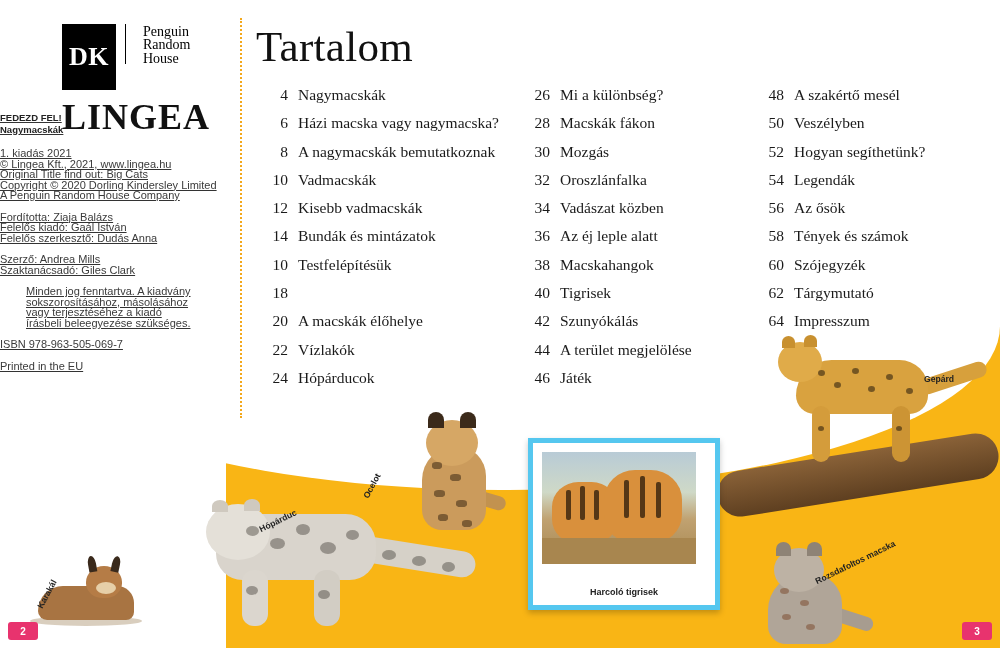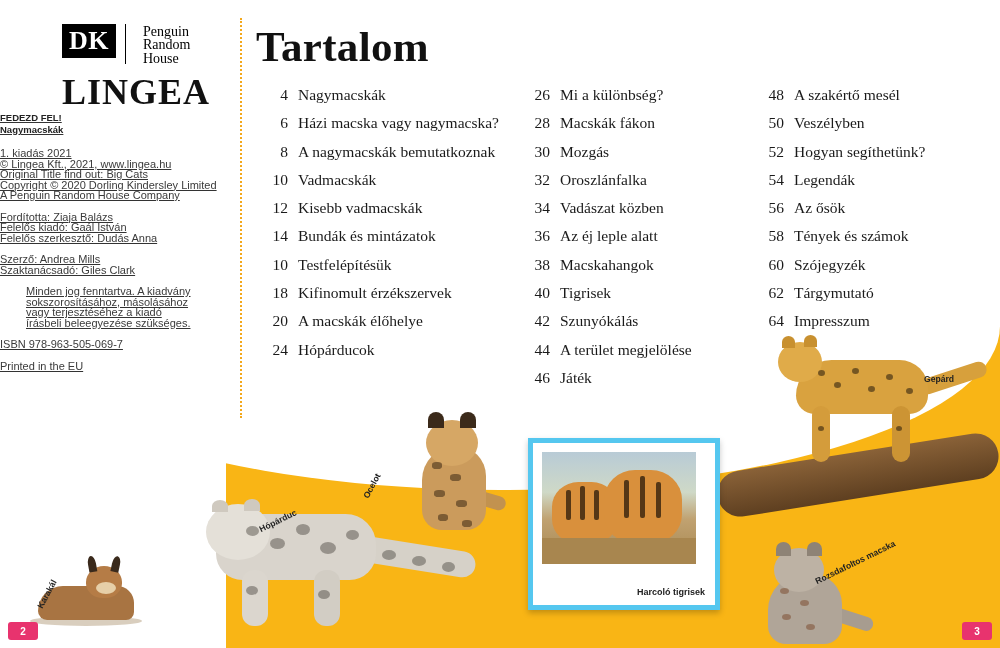--- a/index.html
+++ b/index.html
@@ -69,21 +69,21 @@
     align-items: flex-start;
   }
   .dk-logo {
     background: #000;
     color: #fff;
     font-family: "Liberation Serif", serif;
     font-weight: bold;
     font-size: 26px;
     line-height: 34px;
     letter-spacing: 0.5px;
-    padding: 0 7px;
+    padding: 16px 7px;
     height: 34px;
     display: inline-block;
   }
   .dk-divider {
     width: 1px;
     background: #000;
     height: 40px;
     margin: 0 9px;
   }
   .dk-prh {
@@ -137,21 +137,21 @@
     border-left: 2px dotted #f3a81b;
     z-index: 9;
   }
 
   
   .title {
     position: absolute;
     left: 256px;
     top: 22px;
     font-family: "Liberation Serif", serif;
-    font-weight: bold;
+    font-weight: normal;
     font-size: 43px;
     letter-spacing: 0.3px;
     color: #111;
     z-index: 9;
   }
 
   
   .toc {
     position: absolute;
     top: 86px;
@@ -319,21 +319,21 @@
     box-shadow: 0 3px 6px rgba(0,0,0,.22);
     z-index: 18;
   }
   .tiger-inner {
     position: absolute; left: 9px; top: 9px; width: 154px; height: 112px;
     background: linear-gradient(180deg,#b8cbd6 0%,#cfd9c7 36%,#c0a271 60%,#a8864f 100%);
     overflow: hidden;
   }
   .tiger-card .cap-in {
     position: absolute; left: 0; bottom: 8px; width: 100%;
-    text-align: center; font-size: 9px; font-weight: bold; color: #222; padding-left: 47px;
+    text-align: center; font-size: 9px; font-weight: bold; color: #222;
   }
   .t-shape { position: absolute; background: #d9903c; border-radius: 40%;}
   .t-stripe { position: absolute; background: rgba(40,25,10,.75); border-radius: 2px;}
 </style>
 </head>
 <body>
 
 <div class="page">
 
   <div class="yellow-band"></div>
@@ -404,25 +404,28 @@
     <div class="toc-row">
         <span class="toc-num">14</span>
         <span class="toc-label">Bundák és mintázatok</span>
       </div>
     <div class="toc-row">
         <span class="toc-num">10</span>
         <span class="toc-label">Testfelépítésük</span>
       </div>
     <div class="toc-row">
         <span class="toc-num">18</span>
-        <span class="toc-label">Kifinomult érzékszervek</span>
       </div>
     <div class="toc-row">
         <span class="toc-num">20</span>
         <span class="toc-label">A macskák élőhelye</span>
+      </div>
+    <div class="toc-row">
+        <span class="toc-num">22</span>
+        <span class="toc-label">Vízlakók</span>
       </div>
     <div class="toc-row">
         <span class="toc-num">24</span>
         <span class="toc-label">Hópárducok</span>
       </div>
   </div>
 
   <div class="toc col2">
     <div class="toc-row">
         <span class="toc-num">26</span>

